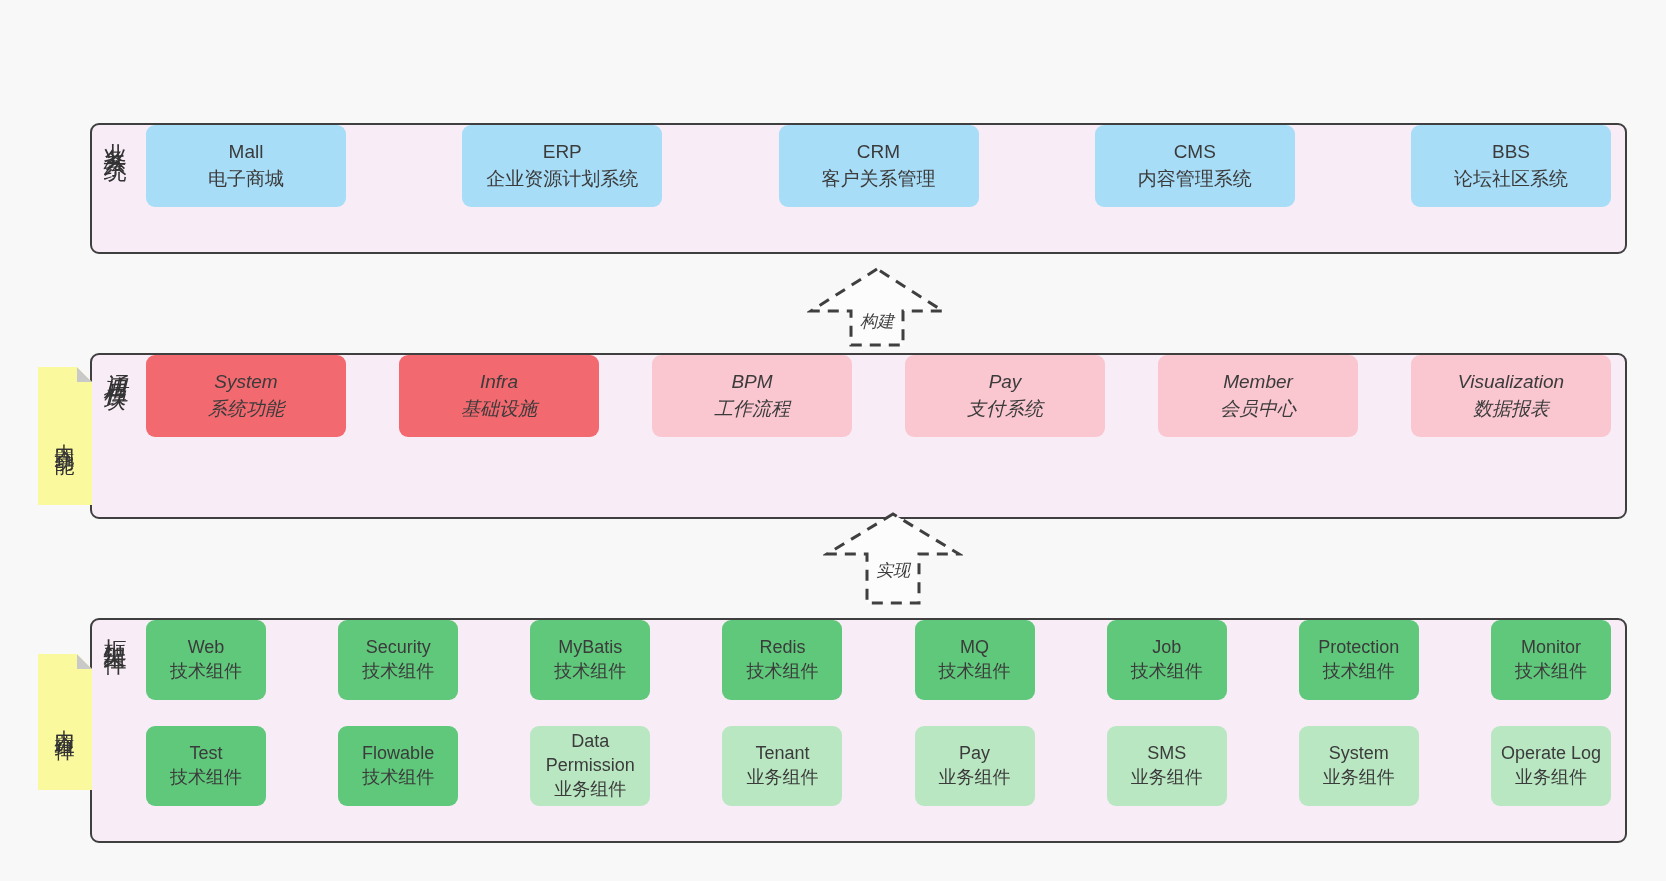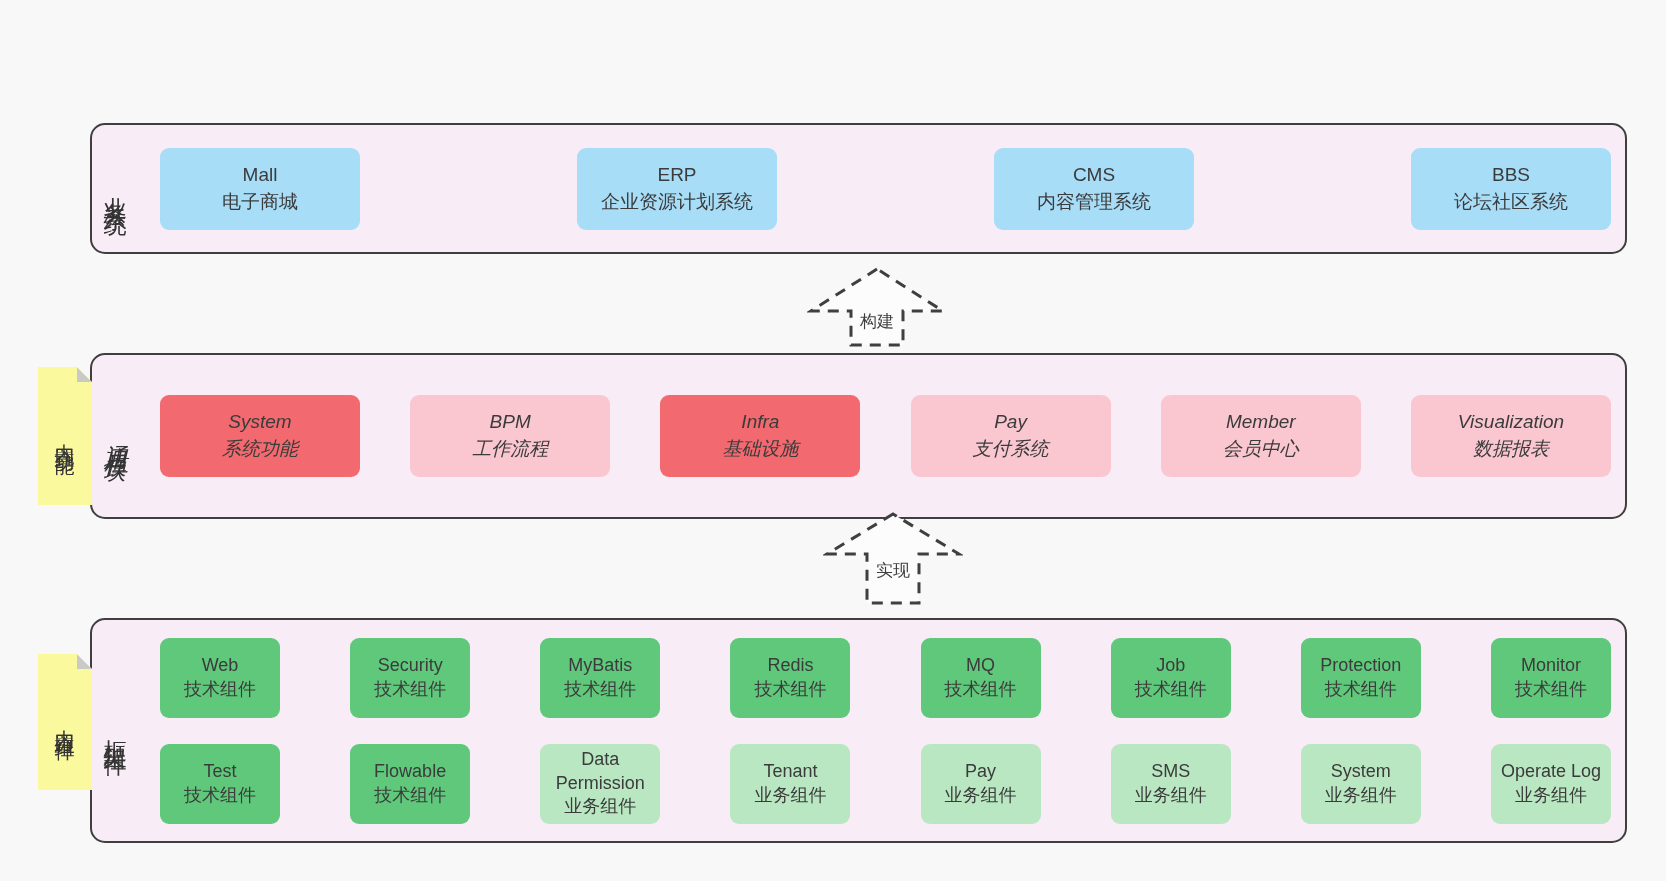--- a/index.html
+++ b/index.html
@@ -6,22 +6,22 @@
   body{
     width:1666px;height:881px;position:relative;overflow:hidden;
     background:var(--page-bg,#f8f8f8);
     font-family:"Liberation Sans",sans-serif;
     color:var(--text,#3b3b3b);
   }
   .layer{
     position:absolute;box-sizing:border-box;
     background:var(--section-bg,#f8edf6);
     border:2px solid var(--border,#3f3f3f);
-    border-radius:15px;
-    display:flex;align-items:center;gap:14px;
+    border-radius:9px;
+    display:flex;align-items:flex-start;
   }
   #layer-business{left:90px;top:123px;width:1537px;height:131px;}
   #layer-modules{left:90px;top:353px;width:1537px;height:166px;font-style:italic;}
   #layer-components{left:90px;top:618px;width:1537px;height:225px;}
   .label-col{width:46px;display:flex;align-items:center;justify-content:center;flex:none;}
   .layer-label{
     writing-mode:vertical-lr;text-orientation:upright;
     font-size:23px;letter-spacing:5px;line-height:1;color:#333;
   }
   .layer-body{flex:1;display:flex;flex-direction:column;justify-content:center;gap:26px;padding:0 14px 0 8px;}
@@ -53,21 +53,21 @@
   .sticky-label{
     writing-mode:vertical-lr;text-orientation:upright;
     font-size:20px;letter-spacing:4px;line-height:1;color:#333;
   }
   .arrow{position:absolute;z-index:1;}
   #arrow-build{left:807px;top:266px;width:140px;height:82px;}
   #arrow-implement{left:823px;top:510px;width:140px;height:96px;}
   .arrow svg{display:block;width:100%;height:100%;}
   .arrow-label{
     position:absolute;left:50%;transform:translateX(-50%);
-    background:#fcfcfc;padding:0 3px;font-size:17px;color:#3f3f3f;white-space:nowrap;
+    background:#fcfcfc;padding:0 3px;font-size:17px;color:#3f3f3f;white-space:nowrap;font-style:italic;
   }
   #arrow-build .arrow-label{top:44px;}
   #arrow-implement .arrow-label{top:49px;}
 </style>
 </head>
 <body>
 
 <div>
 
   <section class="layer" id="layer-business">
@@ -78,20 +78,24 @@
       <div class="box-row">
         <div class="box box-l blue">
           <span>Mall</span>
           <span>电子商城</span>
         </div>
         <div class="box box-l blue">
           <span>ERP</span>
           <span>企业资源计划系统</span>
         </div>
         <div class="box box-l blue">
+          <span>CRM</span>
+          <span>客户关系管理</span>
+        </div>
+        <div class="box box-l blue">
           <span>CMS</span>
           <span>内容管理系统</span>
         </div>
         <div class="box box-l blue">
           <span>BBS</span>
           <span>论坛社区系统</span>
         </div>
       </div>
     </div>
   </section>
@@ -109,27 +113,27 @@
   <section class="layer" id="layer-modules">
     <div class="label-col">
       <div class="layer-label">通用模块</div>
     </div>
     <div class="layer-body">
       <div class="box-row">
         <div class="box box-l red">
           <span>System</span>
           <span>系统功能</span>
         </div>
-        <div class="box box-l pink">
-          <span>BPM</span>
-          <span>工作流程</span>
-        </div>
         <div class="box box-l red">
           <span>Infra</span>
           <span>基础设施</span>
+        </div>
+        <div class="box box-l pink">
+          <span>BPM</span>
+          <span>工作流程</span>
         </div>
         <div class="box box-l pink">
           <span>Pay</span>
           <span>支付系统</span>
         </div>
         <div class="box box-l pink">
           <span>Member</span>
           <span>会员中心</span>
         </div>
         <div class="box box-l pink">

